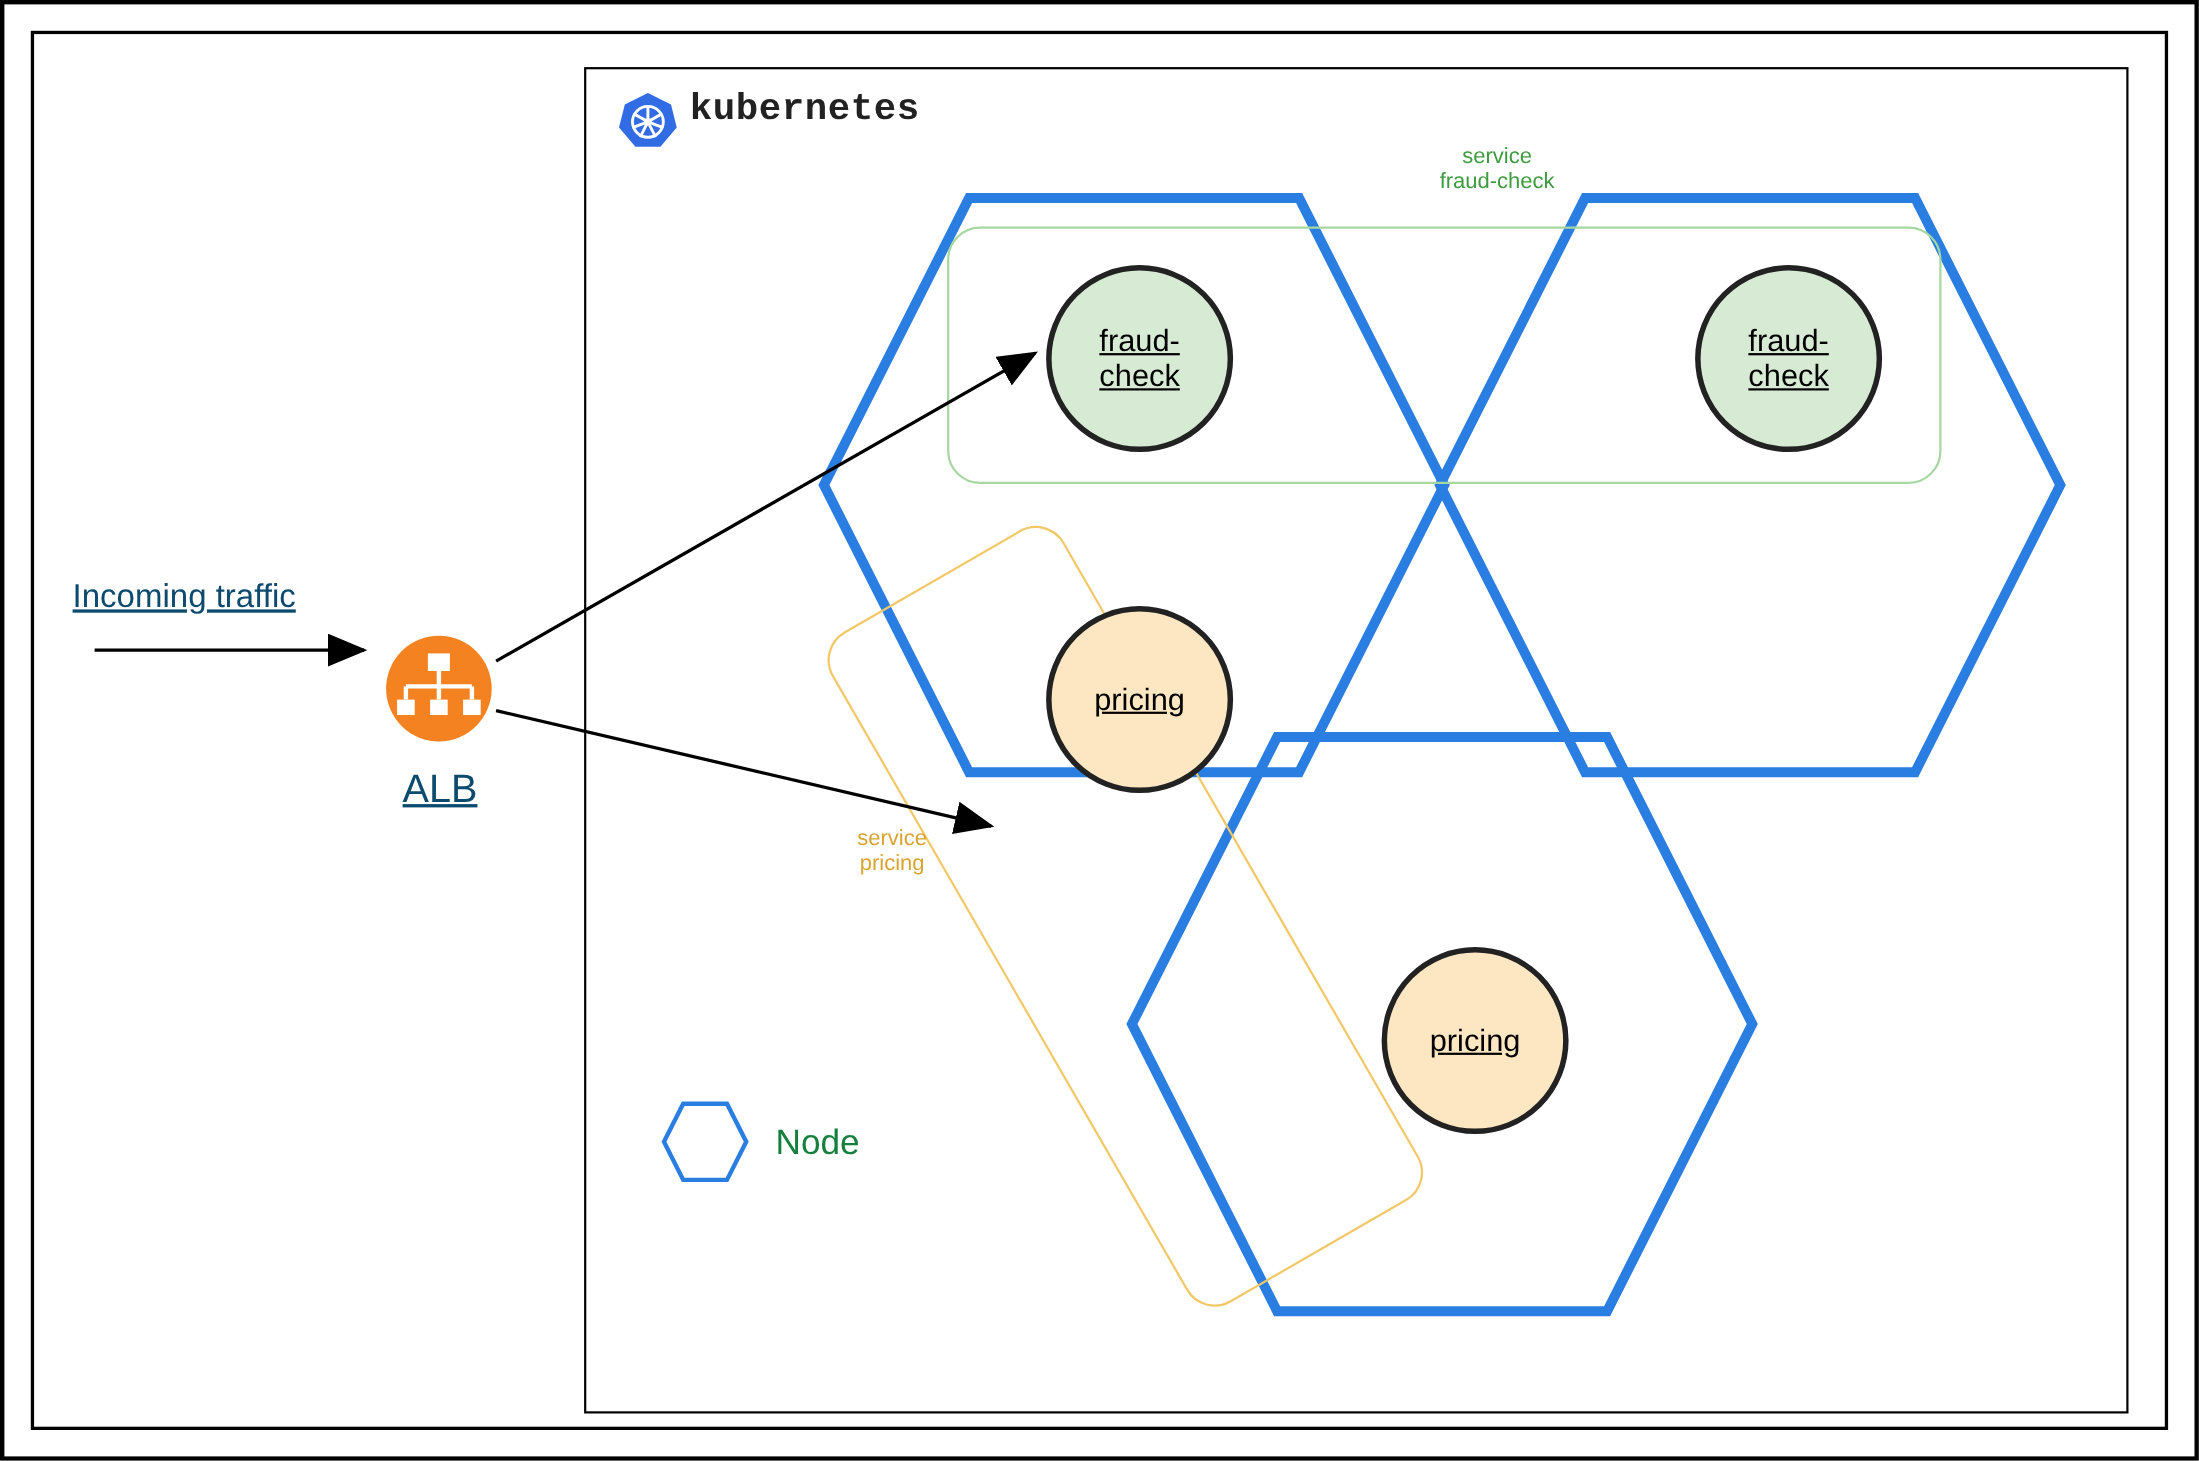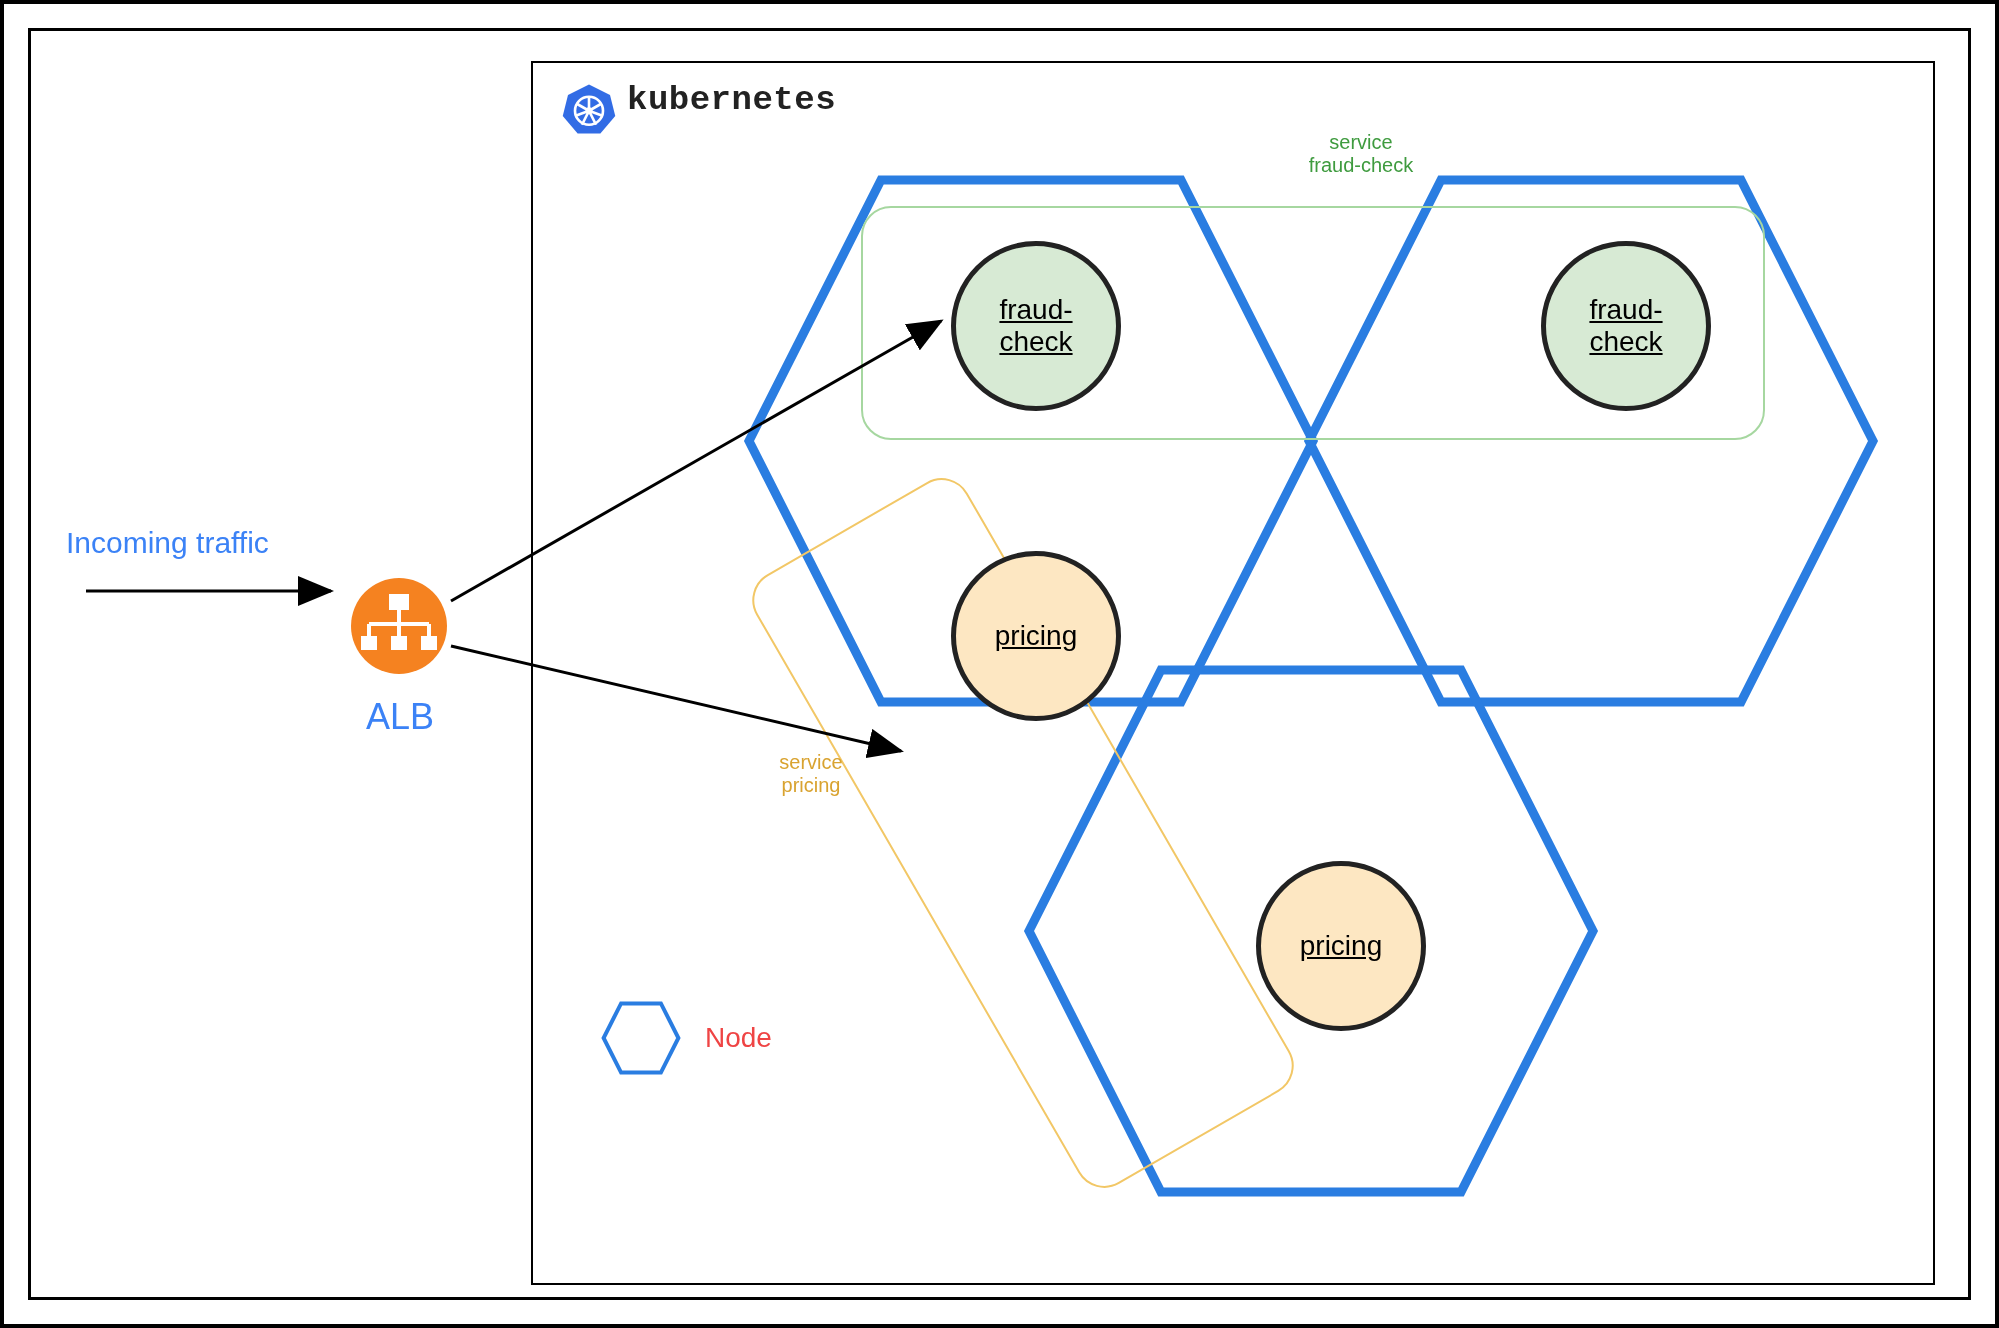--- a/index.html
+++ b/index.html
@@ -108,21 +108,22 @@
   }
   .pod-fraud { background: #d7ead4; }
   .pod-pricing { background: #fde7c2; }
   .pod-fraud-1 { left: 920px; top: 210px; }
   .pod-fraud-2 { left: 1510px; top: 210px; }
   .pod-pricing-1 { left: 920px; top: 520px; }
   .pod-pricing-2 { left: 1225px; top: 830px; }
   .label {
     position: absolute;
     font-size: 30px;
-    color: #3b82f6;
+    color: #0c4a6e;
+    text-decoration: underline;
   }
   .label-incoming {
     left: 35px;
     top: 495px;
   }
   .label-alb {
     left: 335px;
     top: 665px;
     font-size: 36px;
   }
@@ -160,22 +161,22 @@
     left: 570px;
     top: 970px;
   }
   .legend-row {
     display: flex;
     align-items: center;
     gap: 24px;
     margin-bottom: 30px;
   }
   .legend-text {
-    font-size: 28px;
-    color: #ef4444;
+    font-size: 32px;
+    color: #15803d;
   }
   .legend-circle {
     width: 70px;
     height: 70px;
     border: 5px solid #222;
     border-radius: 50%;
     background: #fff;
   }
 </style>
 </head>

